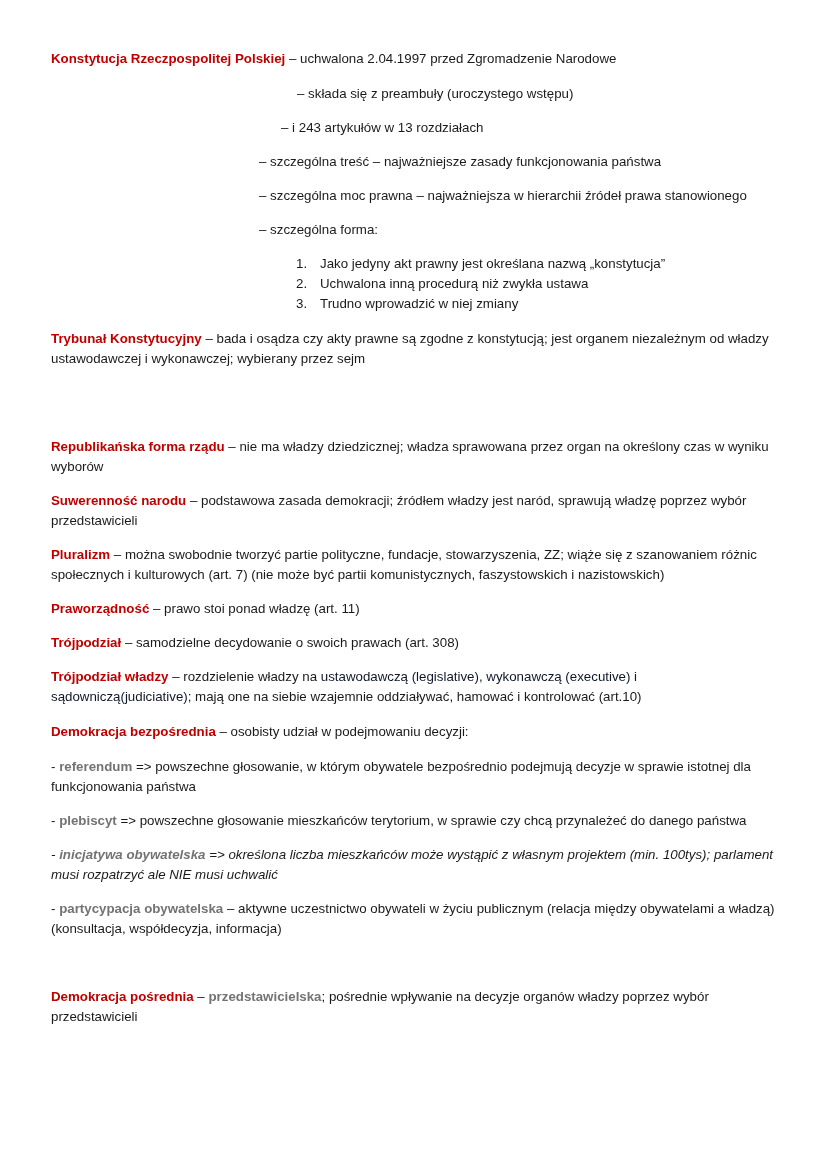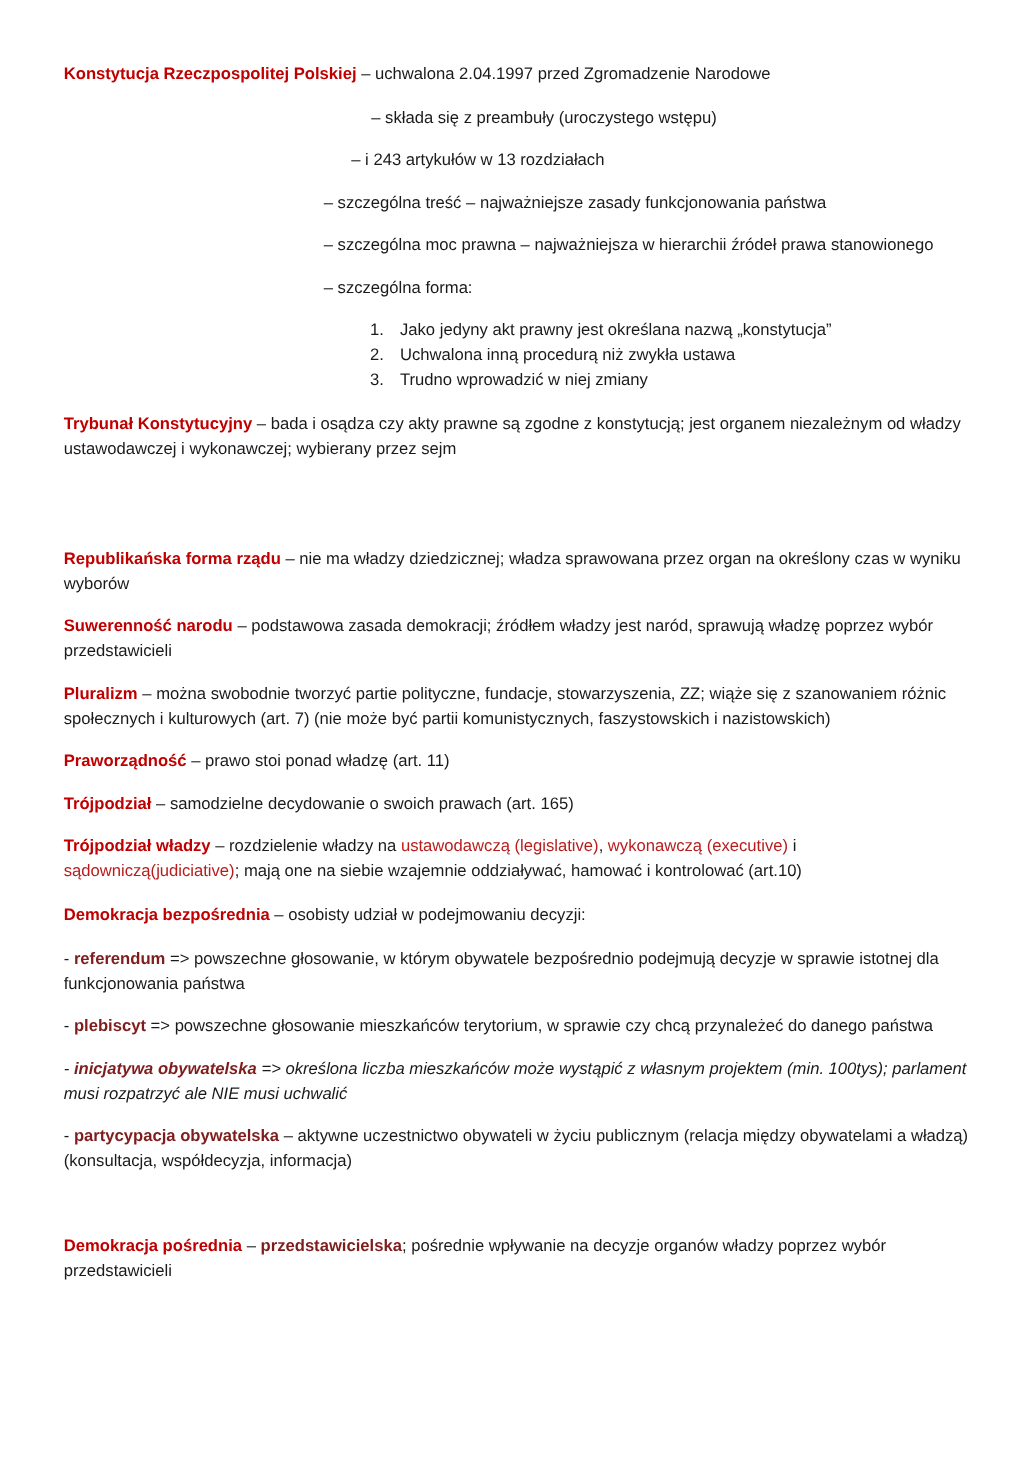--- a/index.html
+++ b/index.html
@@ -4,22 +4,22 @@
 <style>
   html, body { margin: 0; padding: 0; background: #ffffff; }
   body {
     width: 828px; height: 1171px; position: relative; overflow: hidden;
     font-family: "Liberation Sans", sans-serif; font-size: 13.3px; color: #1a1a1a;
   }
   .page { position: absolute; left: 0; top: 0; width: 672px; height: 1171px; }
   .line { position: absolute; white-space: nowrap; line-height: 18px; }
   .para { position: absolute; left: 51px; width: 730px; line-height: 20px; }
   .red { color: #c00000; font-weight: bold; }
-  .red-plain { color: #b91c1c; }
-  .b { font-weight: bold; color: #7f1d1d; }
+  .red-plain { color: #0f172a; }
+  .b { font-weight: bold; color: #737373; }
   .num { display: inline-block; width: 24px; }
 </style>
 </head>
 <body>
 
 <div class="page">
 
   <div class="line" style="left:51px; top:50px;">
     <span class="red">Konstytucja Rzeczpospolitej Polskiej</span><span> – uchwalona 2.04.1997 przed Zgromadzenie Narodowe</span>
   </div>
@@ -54,21 +54,21 @@
 
   <div class="para" style="top:545px;">
     <span class="red">Pluralizm</span><span> – można swobodnie tworzyć partie polityczne, fundacje, stowarzyszenia, ZZ; wiąże się z szanowaniem różnic społecznych i kulturowych (art. 7) (nie może być partii komunistycznych, faszystowskich i nazistowskich)</span>
   </div>
 
   <div class="para" style="top:599px;">
     <span class="red">Praworządność</span><span> – prawo stoi ponad władzę (art. 11)</span>
   </div>
 
   <div class="para" style="top:633px;">
-    <span class="red">Trójpodział</span><span> – samodzielne decydowanie o swoich prawach (art. 165)</span>
+    <span class="red">Trójpodział</span><span> – samodzielne decydowanie o swoich prawach (art. 308)</span>
   </div>
 
   <div class="para" style="top:667px;">
     <span class="red">Trójpodział władzy</span><span> – rozdzielenie władzy na </span><span class="red-plain">ustawodawczą (legislative)</span><span>, </span><span class="red-plain">wykonawczą (executive)</span><span> i </span><span class="red-plain">sądowniczą(judiciative)</span><span>; mają one na siebie wzajemnie oddziaływać, hamować i kontrolować (art.10)</span>
   </div>
 
   <div class="para" style="top:722px;">
     <span class="red">Demokracja bezpośrednia</span><span> – osobisty udział w podejmowaniu decyzji:</span>
   </div>
 

